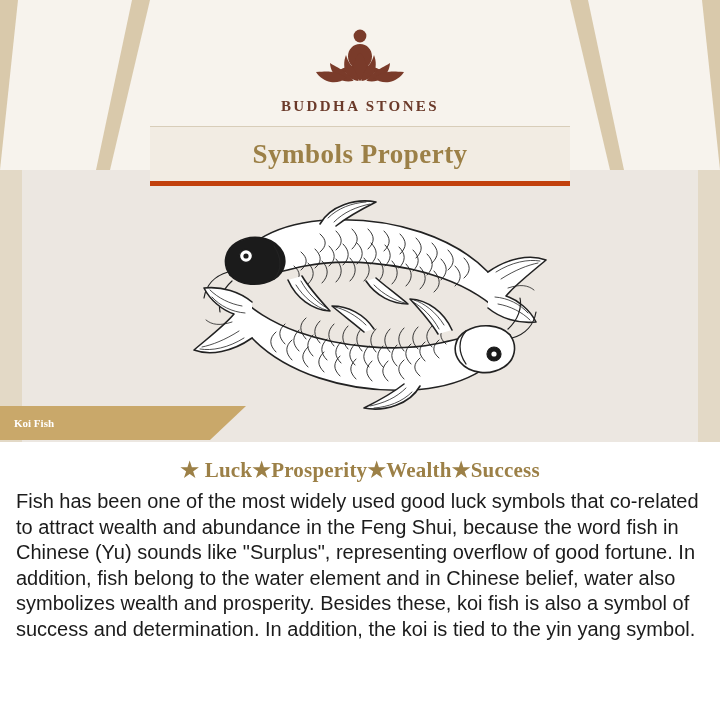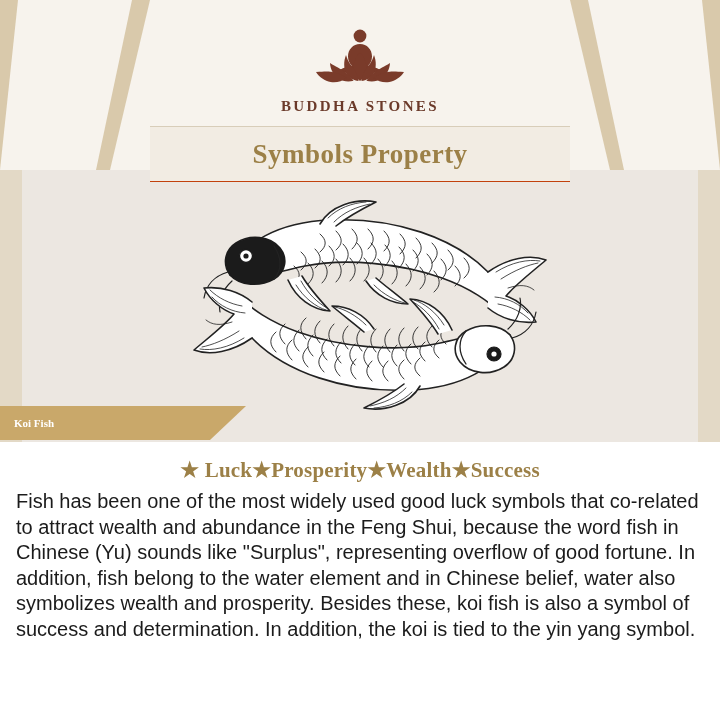--- a/index.html
+++ b/index.html
@@ -106,21 +106,21 @@
 
   
   .title-bar {
     position: absolute;
     top: 126px;
     left: 150px;
     width: 420px;
     height: 54px;
     background: #f2ece3;
     border-top: 1px solid #d8cdb9;
-    border-bottom: 1px solid #c2410c;
+    border-bottom: 5px solid #c2410c;
     display: flex;
     align-items: center;
     justify-content: center;
     z-index: 6;
   }
   .title-bar .title-text {
     font-family: "Liberation Serif", serif;
     font-size: 27px;
     font-weight: bold;
     color: #9c8047;

